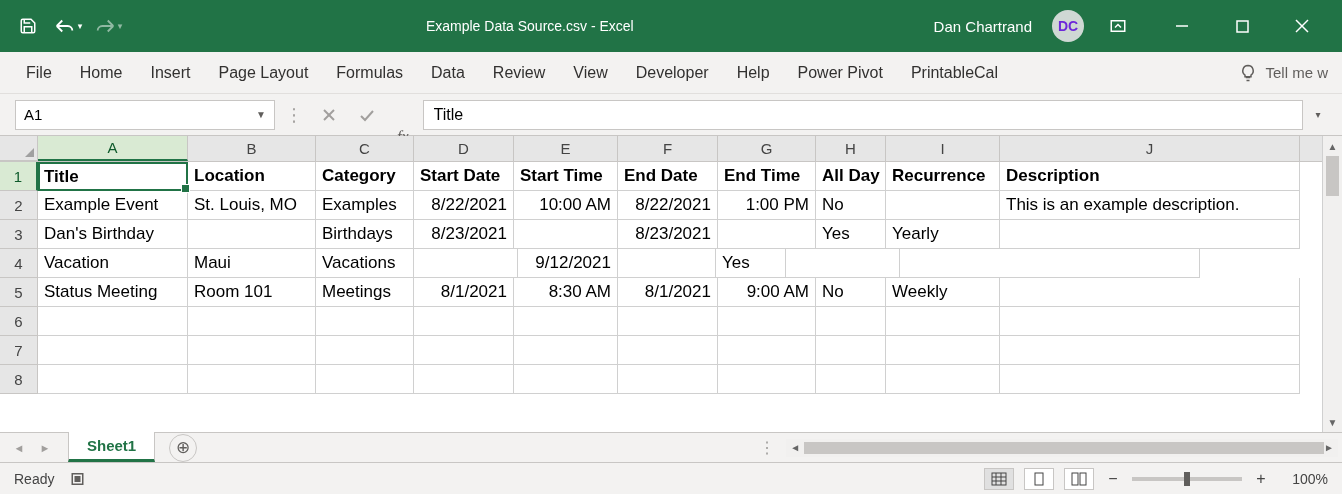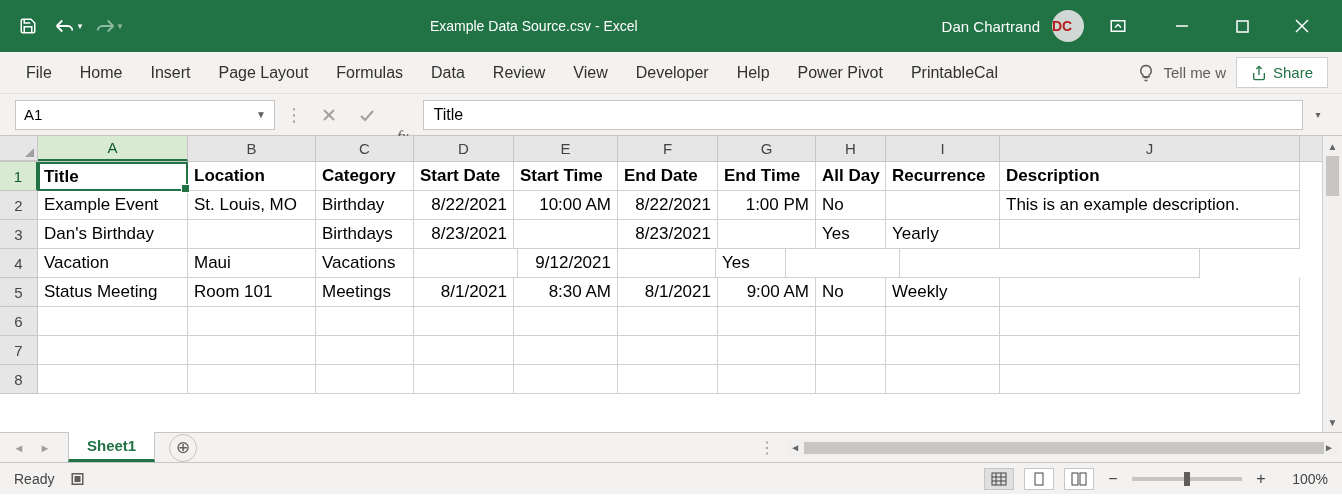--- a/index.html
+++ b/index.html
@@ -4,22 +4,22 @@
 <style>
 * { margin: 0; padding: 0; box-sizing: border-box; font-family: 'Segoe UI', Tahoma, sans-serif; }
 body { background: #fff; overflow: hidden; width: 1342px; height: 500px; }
 
 
 .titlebar { height: 52px; background: #217346; display: flex; align-items: center; color: #fff; padding: 0 10px; }
 .titlebar-left { display: flex; align-items: center; gap: 4px; }
 .qat-btn { width: 36px; height: 36px; display: flex; align-items: center; justify-content: center; cursor: pointer; border-radius: 2px; }
 .titlebar-center { flex: 1; text-align: center; font-size: 14px; }
 .titlebar-right { display: flex; align-items: center; gap: 6px; }
-.user-name { font-size: 15px; margin-right: 6px; }
-.avatar { width: 32px; height: 32px; border-radius: 50%; background: #cfd8d4; color: #b91c1c; display: flex; align-items: center; font-size: 14px; font-weight: 600; }
+.user-name { font-size: 15px; margin-right: 14px; }
+.avatar { width: 32px; height: 32px; border-radius: 50%; background: #cfd8d4; color: #6d28d9; display: flex; align-items: center; justify-content: center; font-size: 14px; font-weight: 600; }
 .win-ctrl { display: flex; margin-left: 10px; }
 .win-btn { width: 60px; height: 40px; display: flex; align-items: center; justify-content: center; cursor: pointer; }
 
 
 .ribbon-tabs { height: 42px; background: #f3f2f1; border-bottom: 1px solid #e1dfdd; display: flex; align-items: center; padding: 0 14px; gap: 4px; }
 .ribbon-tab { padding: 8px 12px; font-size: 16px; color: #323130; cursor: pointer; }
 .ribbon-tab.file { font-weight: 400; }
 .ribbon-right { margin-left: auto; display: flex; align-items: center; gap: 10px; }
 .tell-me { display: flex; align-items: center; gap: 8px; color: #605e5c; font-size: 15px; }
 .share-btn { display: flex; align-items: center; gap: 6px; padding: 6px 14px; border: 1px solid #d0d0d0; background: #fff; cursor: pointer; font-size: 15px; color: #217346; }
@@ -175,28 +175,20 @@
       <div class="ribbon-tab">Help</div>
       <div class="ribbon-tab">Power Pivot</div>
       <div class="ribbon-tab">PrintableCal</div>
     </div>
   <div class="ribbon-right">
     <div class="tell-me">
       <svg width="18" height="18" viewBox="0 0 24 24" fill="none" stroke="#605e5c" stroke-width="2">
           <path d="M9 18h6 M10 22h4 M12 2a7 7 0 0 0-4 12.7V17h8v-2.3A7 7 0 0 0 12 2z"></path>
         </svg>
       <span>Tell me w</span>
-    </div>
-    <div class="share-btn">
-      <svg width="16" height="16" viewBox="0 0 24 24" fill="none" stroke="#217346" stroke-width="2">
-          <path d="M4 12v8a2 2 0 0 0 2 2h12a2 2 0 0 0 2-2v-8"></path>
-          <polyline points="16 6 12 2 8 6"></polyline>
-          <line x1="12" y1="2" x2="12" y2="15"></line>
-        </svg>
-      <span>Share</span>
     </div>
   </div>
 </div>
 
 <div class="formula-bar">
   <div class="name-box">
     <input class="name-box-input" value="A1" style="">
     <span style="font-size:10px;color:#605e5c">▼</span>
   </div>
   <span class="fb-sep">⋮</span>
@@ -248,21 +240,21 @@
           <div class="cell c-F header-cell">End Date</div>
           <div class="cell c-G header-cell">End Time</div>
           <div class="cell c-H header-cell">All Day</div>
           <div class="cell c-I header-cell">Recurrence</div>
           <div class="cell c-J header-cell">Description</div>
         </div>
         <div class="grid-row">
           <div class="row-header">2</div>
           <div class="cell c-A">Example Event</div>
           <div class="cell c-B">St. Louis, MO</div>
-          <div class="cell c-C">Birthday</div>
+          <div class="cell c-C">Examples</div>
           <div class="cell c-D right">8/22/2021</div>
           <div class="cell c-E right">10:00 AM</div>
           <div class="cell c-F right">8/22/2021</div>
           <div class="cell c-G right">1:00 PM</div>
           <div class="cell c-H">No</div>
           <div class="cell c-I"></div>
           <div class="cell c-J">This is an example description.</div>
         </div>
         <div class="grid-row">
           <div class="row-header">3</div>

